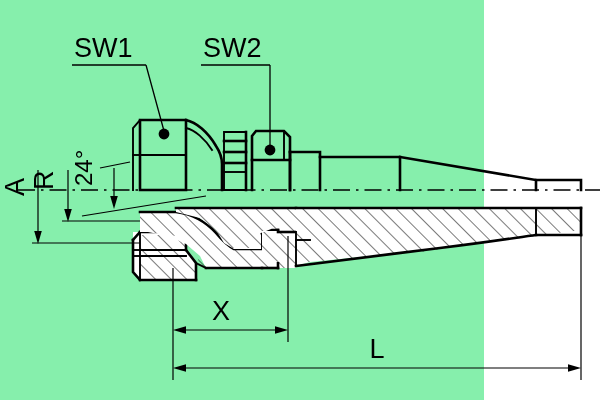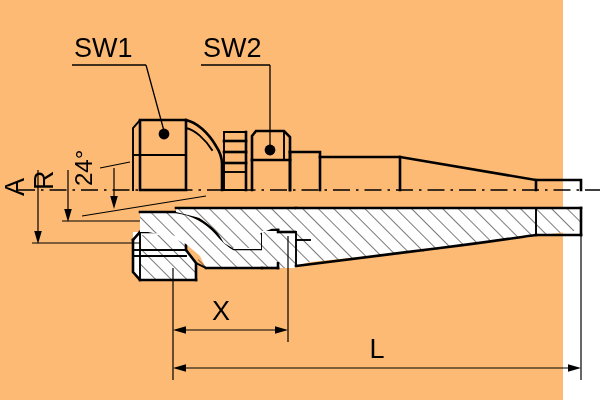--- a/index.html
+++ b/index.html
@@ -9,23 +9,23 @@
     background: #ffffff;
   }
   body {
     width: 600px;
     height: 400px;
     overflow: hidden;
     font-family: "Liberation Sans", sans-serif;
   }
   #drawing-root {
     position: relative;
-    width: 563px;
+    width: 484px;
     height: 400px;
-    background: #fdba74;
+    background: #86efac;
   }
   svg#tech-drawing {
     display: block;
     width: 600px;
     height: 400px;
   }
   .outline {
     fill: none;
     stroke: #000000;
     stroke-width: 2.6;

